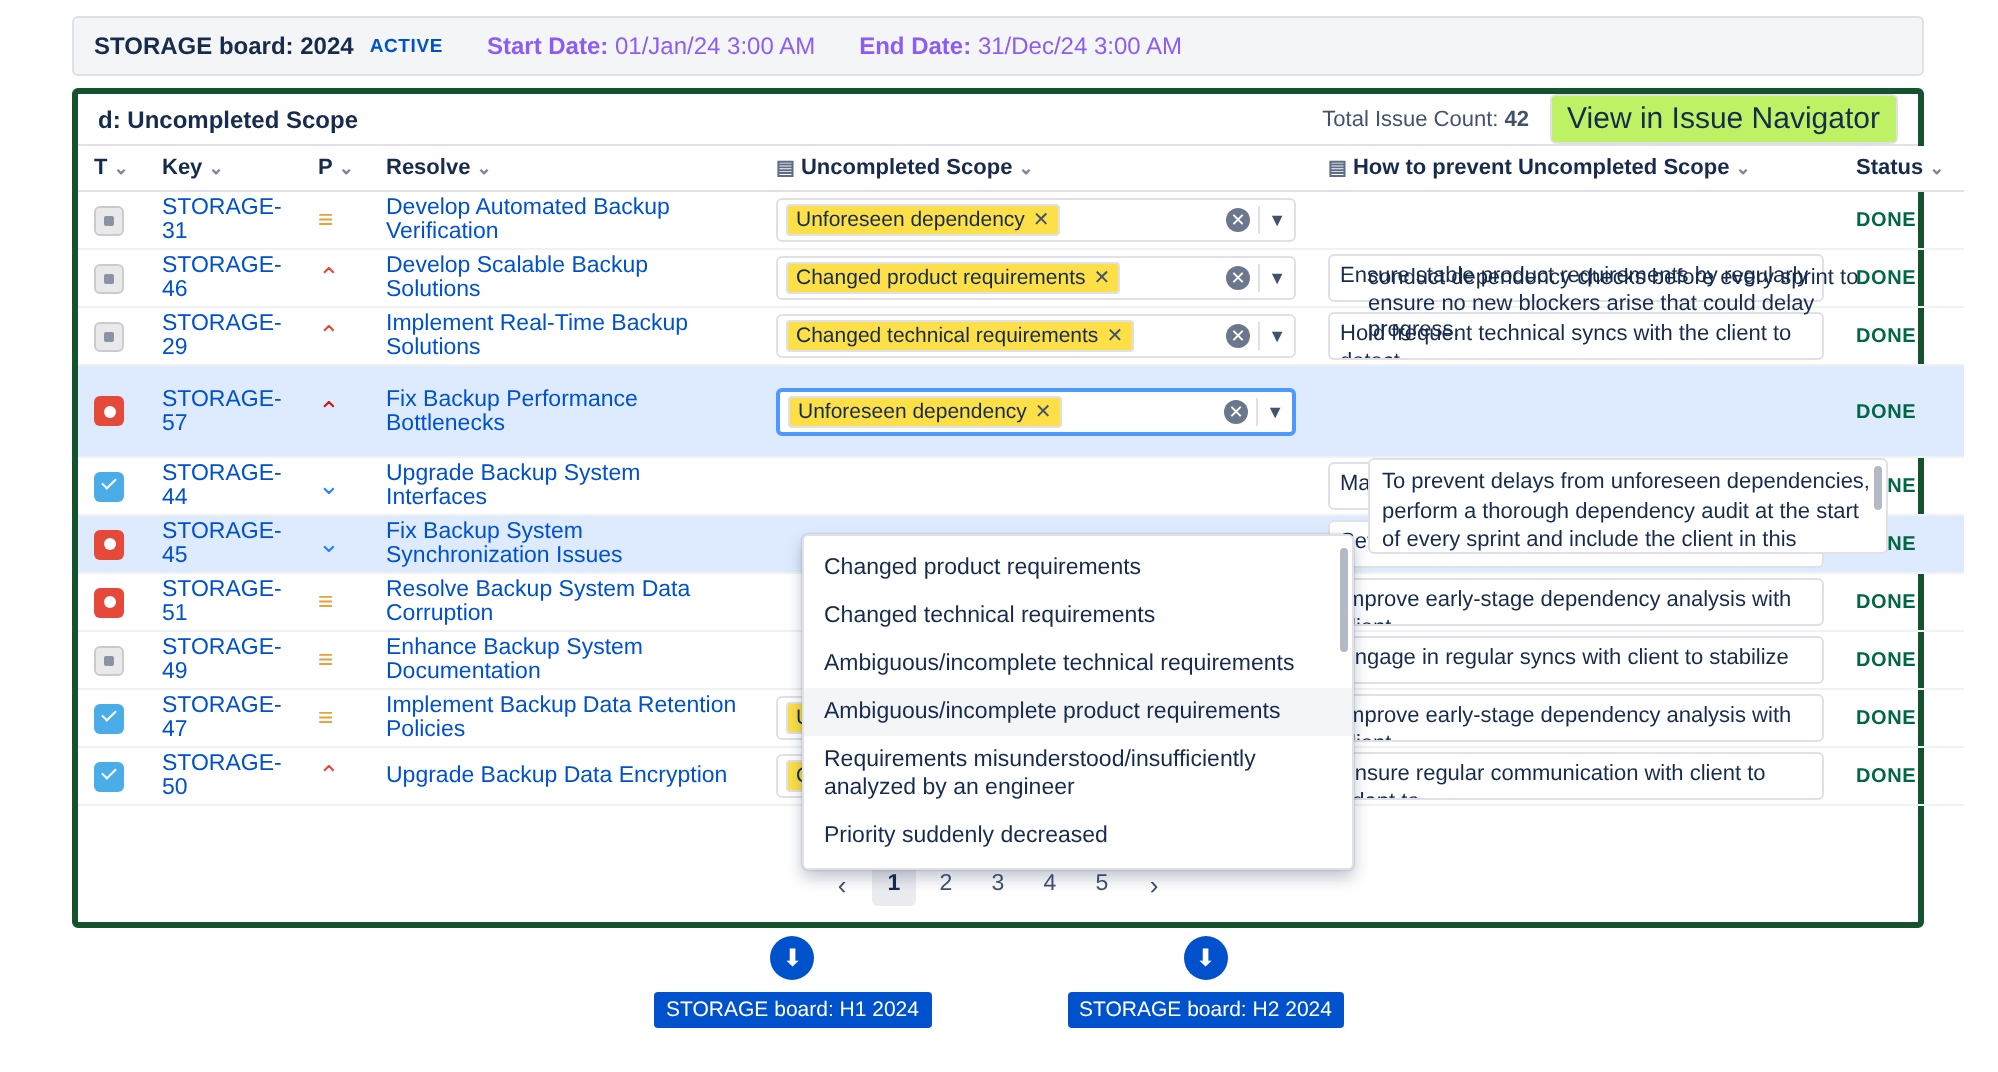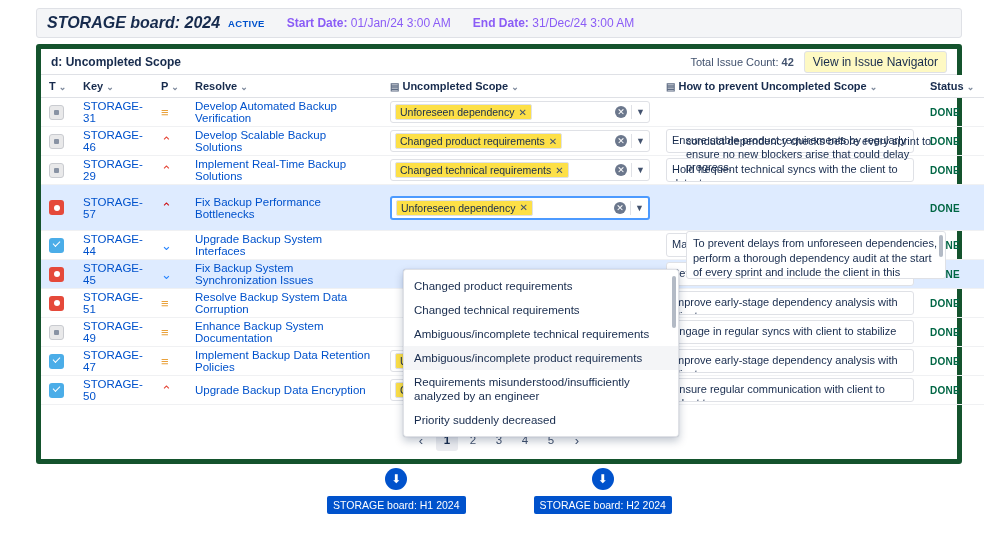--- a/index.html
+++ b/index.html
@@ -13,43 +13,43 @@
     overflow: hidden;
   }
   .page { position: relative; width: 999px; height: 536px; }
 
   
   .board-bar {
     position: absolute; left: 36px; top: 8px; width: 926px; height: 30px;
     background: #f4f5f7; border: 1px solid #dfe1e6; border-radius: 3px;
     display: flex; align-items: center; padding: 0 10px; gap: 8px;
   }
-  .board-title { font-weight: bold; font-size: 16px; color: #172b4d; font-style: italic; }
+  .board-title { font-weight: bold; font-size: 12px; color: #172b4d; }
   .badge-active {
     color: #0052cc; font-size: 9.5px; font-weight: bold; letter-spacing: .3px;
   }
   .board-dates { font-weight: bold; font-size: 12px; color: #8b5cf6; margin-left: 14px; }
   .board-dates .val { font-weight: normal; }
 
   
   .panel {
     position: absolute; left: 36px; top: 44px; width: 926px; height: 420px;
-    background: #fff; border: 5px solid #14532d; border-radius: 3px;
+    background: #fff; border: 3px solid #14532d; border-radius: 3px;
   }
   .panel-header {
     height: 26px; display: flex; align-items: center;
     padding: 0 10px; border-bottom: 1px solid #dfe1e6; background: #fff;
   }
   .panel-title { font-weight: bold; font-size: 12px; }
   .panel-header-right { margin-left: auto; display: flex; align-items: center; gap: 10px; }
   .issue-count { font-size: 11px; color: #42526e; }
   .issue-count b { font-weight: bold; }
   .nav-btn {
-    background: #fef9c3; border: 1px solid #dfe1e6; border-radius: 3px;
-    font-size: 12px; color: #172b4d; padding: 3px 8px; cursor: pointer;
+    background: #bef264; border: 1px solid #dfe1e6; border-radius: 3px;
+    font-size: 15px; color: #172b4d; padding: 3px 8px; cursor: pointer;
     font-family: "Liberation Sans", sans-serif;
   }
 
   
   .tbl { width: 100%; border-collapse: collapse; table-layout: fixed; }
   .tbl th {
     font-size: 11px; font-weight: bold; color: #172b4d;
     text-align: left; padding: 5px 8px; border-bottom: 1px solid #dfe1e6;
     background: #fff; white-space: nowrap;
   }

